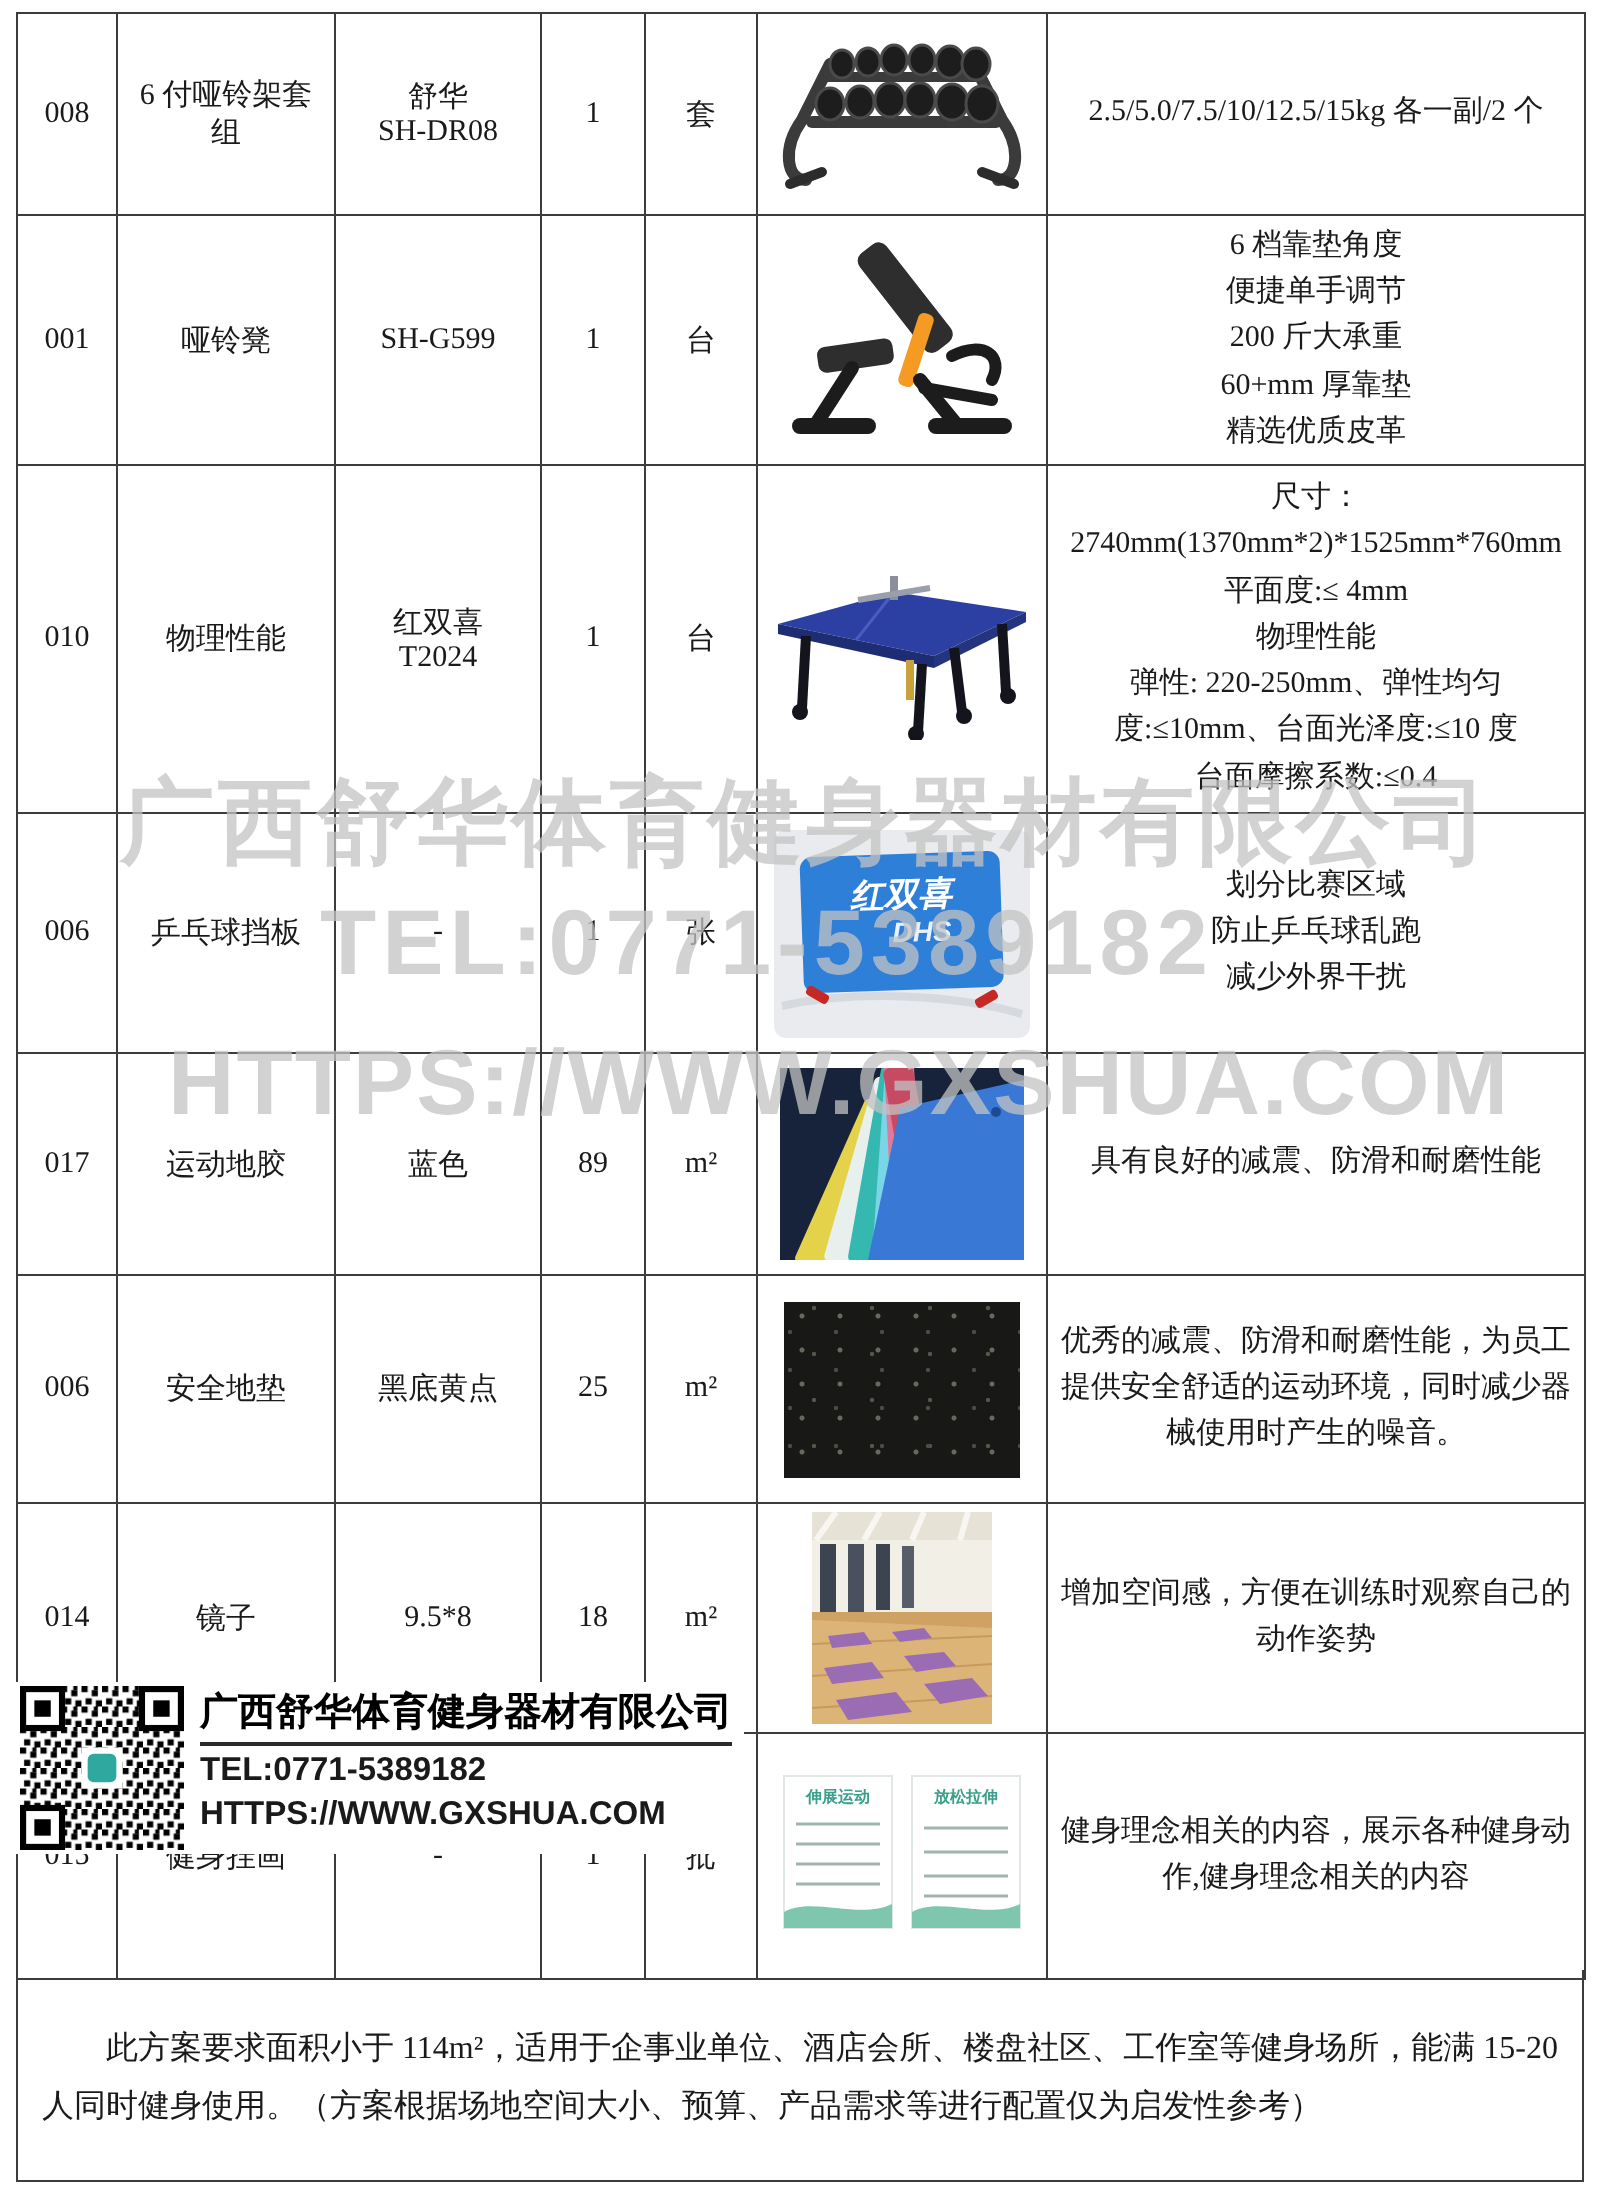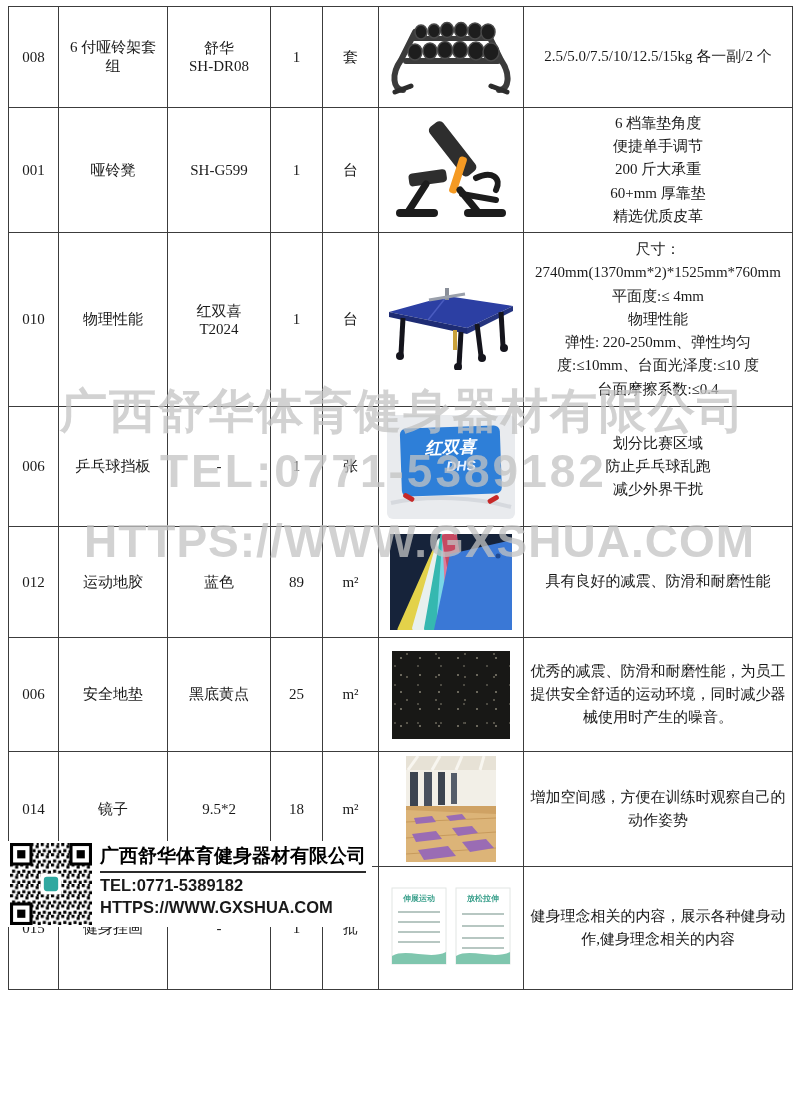--- a/index.html
+++ b/index.html
@@ -182,21 +182,21 @@
             <rect x="100" y="82" width="12" height="5" rx="2" fill="#c62828" transform="rotate(-30 106 84)"></rect>
           </svg>
         </div>
       </td>
       <td class="c-desc preline">划分比赛区域
 防止乒乓球乱跑
 减少外界干扰</td>
     </tr>
 
     <tr style="height:111px">
-      <td>012</td>
+      <td>017</td>
       <td>运动地胶</td>
       <td>蓝色</td>
       <td>89</td>
       <td>m²</td>
       <td class="c-img">
         <div class="imgwrap">
           <svg width="122" height="96" viewBox="0 0 122 96">
             <rect x="0" y="0" width="122" height="96" fill="#16233a"></rect>
             <g>
               <rect x="8" y="10" width="15" height="90" rx="3" fill="#e3d24a" transform="rotate(24 15 95)"></rect>
@@ -224,21 +224,21 @@
         <div class="imgwrap">
           <div class="mat-speckle"></div>
         </div>
       </td>
       <td class="c-desc preline">优秀的减震、防滑和耐磨性能，为员工提供安全舒适的运动环境，同时减少器械使用时产生的噪音。</td>
     </tr>
 
     <tr style="height:115px">
       <td>014</td>
       <td>镜子</td>
-      <td>9.5*2</td>
+      <td>9.5*8</td>
       <td>18</td>
       <td>m²</td>
       <td class="c-img">
         <div class="imgwrap">
           <svg width="90" height="106" viewBox="0 0 90 106">
             <rect x="0" y="0" width="90" height="106" fill="#f2efe7"></rect>
             <rect x="0" y="0" width="90" height="14" fill="#e7e2d6"></rect>
             <line x1="12" y1="0" x2="2" y2="14" stroke="#f8f6f0" stroke-width="3"></line>
             <line x1="34" y1="0" x2="26" y2="14" stroke="#f8f6f0" stroke-width="3"></line>
             <line x1="56" y1="0" x2="50" y2="14" stroke="#f8f6f0" stroke-width="3"></line>
@@ -292,20 +292,23 @@
             <path d="M2 72 C16 64 40 76 56 68 L56 80 L2 80 Z" fill="#7fc6ae"></path>
             <path d="M66 72 C80 64 104 76 120 68 L120 80 L66 80 Z" fill="#7fc6ae"></path>
           </svg>
         </div>
       </td>
       <td class="c-desc preline">健身理念相关的内容，展示各种健身动作,健身理念相关的内容</td>
     </tr>
   </tbody>
     </table>
 
+  <div class="footer-box">
+    <p>此方案要求面积小于 114m²，适用于企事业单位、酒店会所、楼盘社区、工作室等健身场所，能满 15-20 人同时健身使用。（方案根据场地空间大小、预算、产品需求等进行配置仅为启发性参考）</p>
+  </div>
 
   <div class="wm wm1">广西舒华体育健身器材有限公司</div>
   <div class="wm wm2">TEL:0771-5389182</div>
   <div class="wm wm3">HTTPS://WWW.GXSHUA.COM</div>
 
   <div class="contact">
     <svg class="qr" viewBox="0 0 80 80">
       <defs>
         <pattern id="qrp" width="10" height="10" patternUnits="userSpaceOnUse">
           <rect width="10" height="10" fill="#ffffff"></rect>

